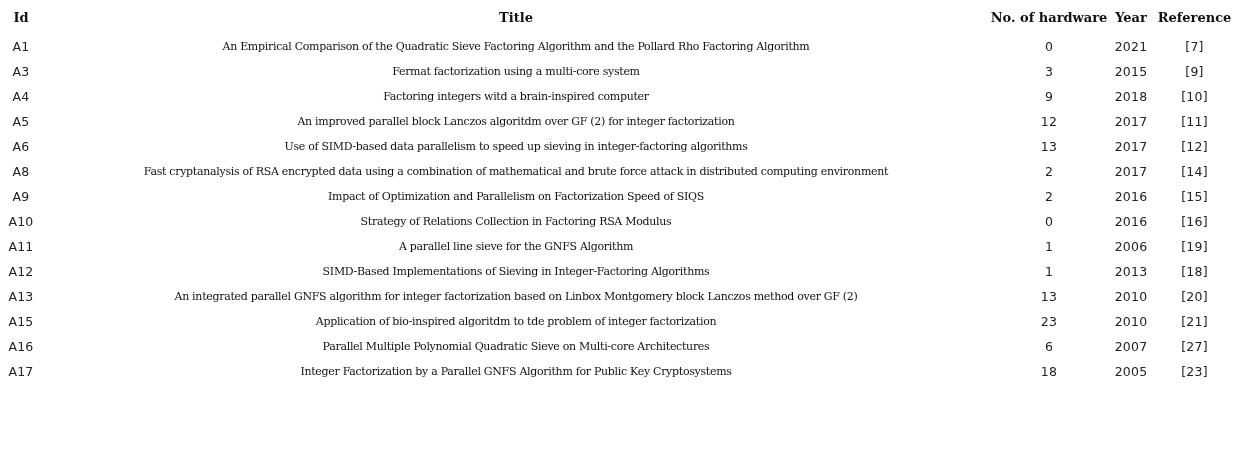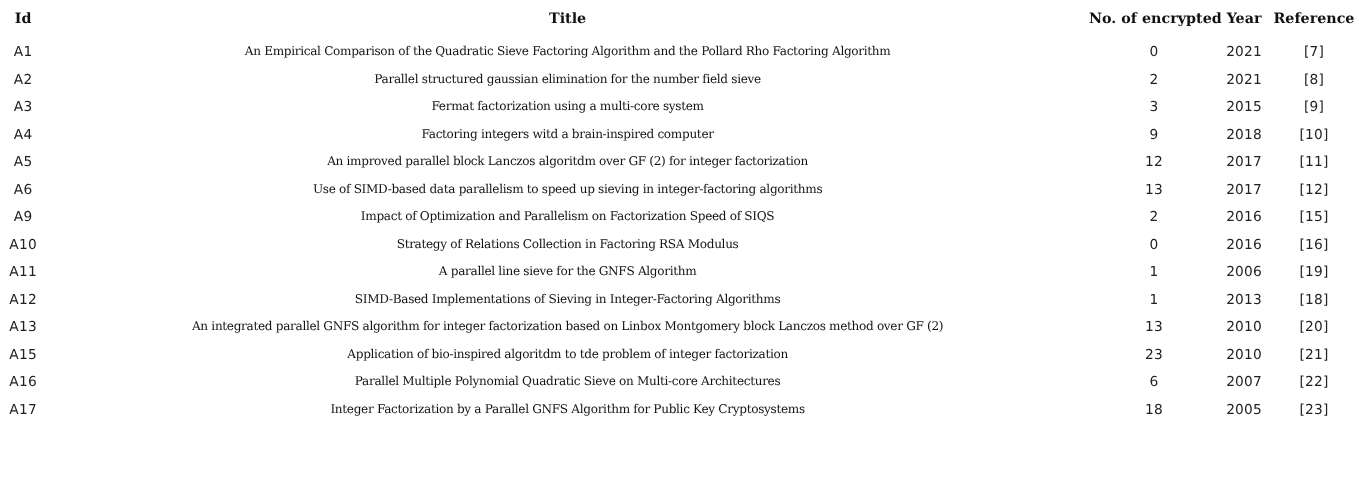--- a/index.html
+++ b/index.html
@@ -64,39 +64,32 @@
     <col class="c-id">
       <col class="c-title">
       <col class="c-cit">
       <col class="c-year">
       <col class="c-ref">
   </colgroup>
   <thead>
     <tr>
       <th>Id</th>
       <th>Title</th>
-      <th>No. of encrypted</th>
+      <th>No. of hardware</th>
       <th>Year</th>
       <th>Reference</th>
     </tr>
   </thead>
   <tbody id="table-body">
     <tr>
       <td class="num">A1</td>
       <td class="title">An Empirical Comparison of the Quadratic Sieve Factoring Algorithm and the Pollard Rho Factoring Algorithm</td>
       <td class="num">0</td>
       <td class="num">2021</td>
       <td class="num">[7]</td>
-    </tr>
-    <tr>
-      <td class="num">A2</td>
-      <td class="title">Parallel structured gaussian elimination for the number field sieve</td>
-      <td class="num">2</td>
-      <td class="num">2021</td>
-      <td class="num">[8]</td>
     </tr>
     <tr>
       <td class="num">A3</td>
       <td class="title">Fermat factorization using a multi-core system</td>
       <td class="num">3</td>
       <td class="num">2015</td>
       <td class="num">[9]</td>
     </tr>
     <tr>
       <td class="num">A4</td>
@@ -111,20 +104,27 @@
       <td class="num">12</td>
       <td class="num">2017</td>
       <td class="num">[11]</td>
     </tr>
     <tr>
       <td class="num">A6</td>
       <td class="title">Use of SIMD-based data parallelism to speed up sieving in integer-factoring algorithms</td>
       <td class="num">13</td>
       <td class="num">2017</td>
       <td class="num">[12]</td>
+    </tr>
+    <tr>
+      <td class="num">A8</td>
+      <td class="title">Fast cryptanalysis of RSA encrypted data using a combination of mathematical and brute force attack in distributed computing environment</td>
+      <td class="num">2</td>
+      <td class="num">2017</td>
+      <td class="num">[14]</td>
     </tr>
     <tr>
       <td class="num">A9</td>
       <td class="title">Impact of Optimization and Parallelism on Factorization Speed of SIQS</td>
       <td class="num">2</td>
       <td class="num">2016</td>
       <td class="num">[15]</td>
     </tr>
     <tr>
       <td class="num">A10</td>
@@ -159,21 +159,21 @@
       <td class="title">Application of bio-inspired algoritdm to tde problem of integer factorization</td>
       <td class="num">23</td>
       <td class="num">2010</td>
       <td class="num">[21]</td>
     </tr>
     <tr>
       <td class="num">A16</td>
       <td class="title">Parallel Multiple Polynomial Quadratic Sieve on Multi-core Architectures</td>
       <td class="num">6</td>
       <td class="num">2007</td>
-      <td class="num">[22]</td>
+      <td class="num">[27]</td>
     </tr>
     <tr>
       <td class="num">A17</td>
       <td class="title">Integer Factorization by a Parallel GNFS Algorithm for Public Key Cryptosystems</td>
       <td class="num">18</td>
       <td class="num">2005</td>
       <td class="num">[23]</td>
     </tr>
   </tbody>
 </table>

